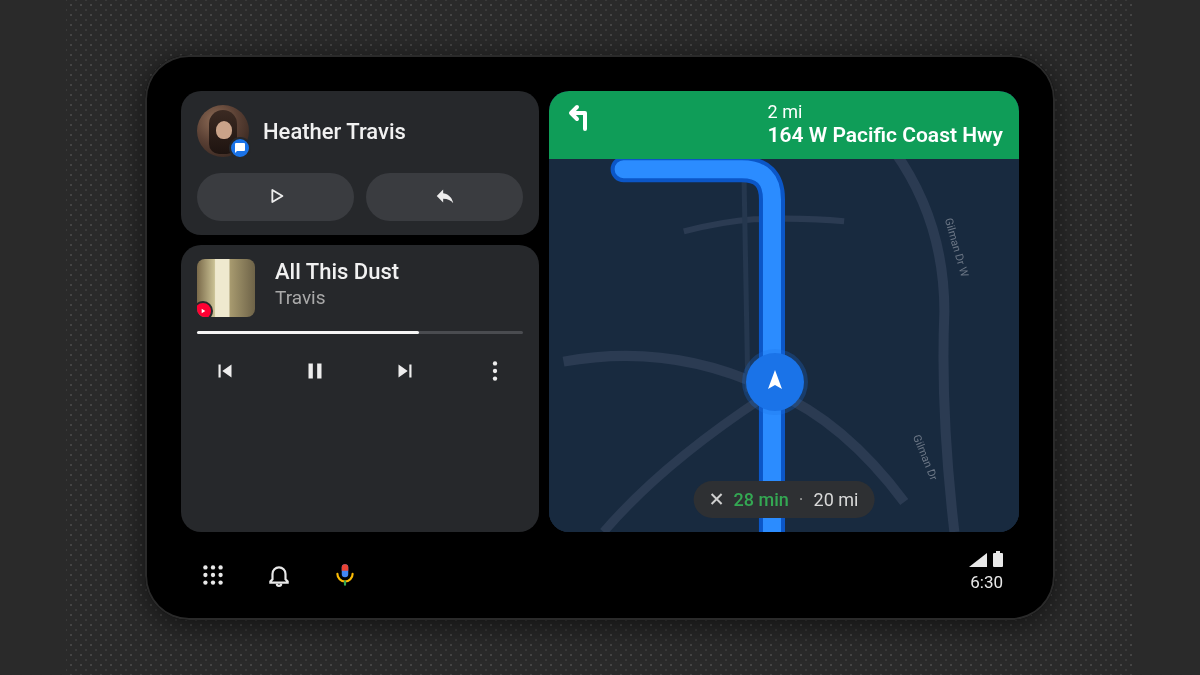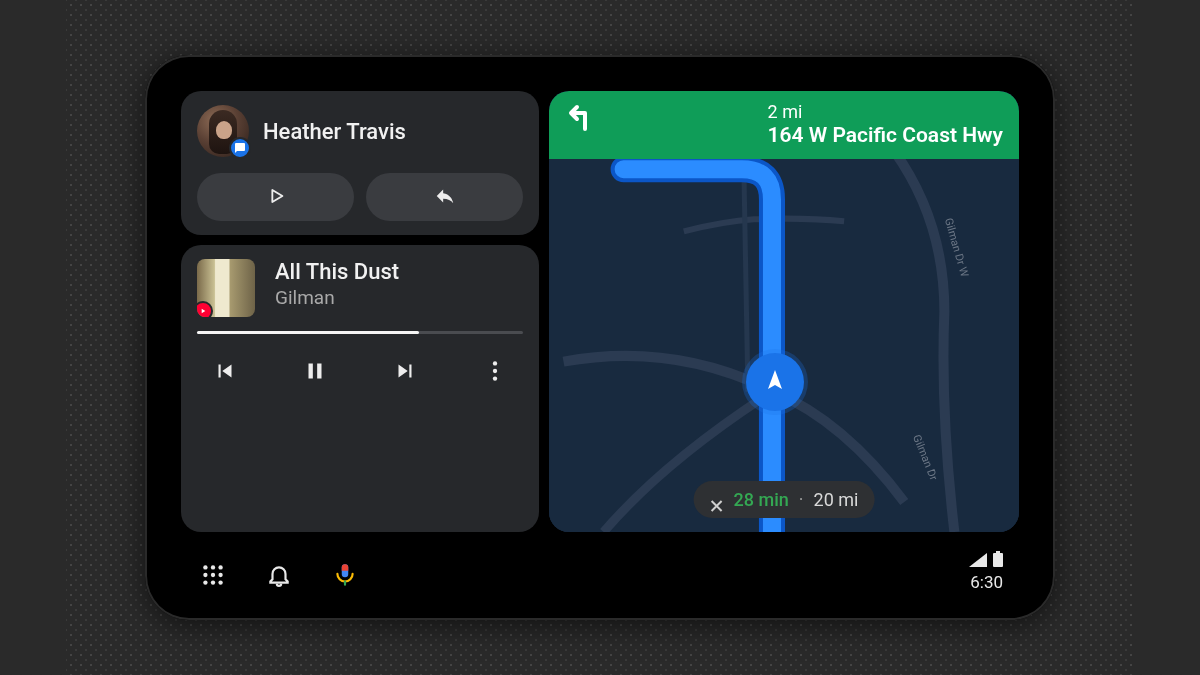--- a/index.html
+++ b/index.html
@@ -123,21 +123,21 @@
     position:absolute; left:48%; top:66%;
     width:58px; height:58px; margin-left:-29px; margin-top:-29px;
     background:#1a73e8; border-radius:50%;
     display:flex;align-items:center;justify-content:center;
     box-shadow:0 0 0 4px rgba(26,115,232,0.25);
   }
   .loc-marker svg{ width:24px; height:24px; fill:#fff;}
   .eta-chip{
     position:absolute; left:50%; transform:translateX(-50%);
     bottom:14px; background:#2e3033; color:#d9d9d9;
-    border-radius:24px; padding:8px 16px; display:flex; align-items:flex-end; gap:10px;
+    border-radius:24px; padding:8px 16px; display:flex; align-items:flex-start; gap:10px;
     font-size:18px;
   }
   .eta-chip .close{ width:14px; height:14px; }
   .eta-chip .close svg{width:14px;height:14px; stroke:#cfcfcf; stroke-width:2;}
   .eta-chip .mins{ color:#34a853; font-weight:500;}
   .eta-chip .sep{ color:#9a9a9a;}
   
   .navbar{
     height:56px; background:#000;
     display:flex; align-items:flex-end; justify-content:space-between;
@@ -200,21 +200,21 @@
         <div class="album-wrap">
           <div class="album"></div>
           <div class="album-badge">
             <svg viewBox="0 0 24 24">
                       <path d="M8 5v14l11-7z"></path>
                     </svg>
           </div>
         </div>
         <div class="media-text">
           <div class="line1">All This Dust</div>
-          <div class="line2">Gilman</div>
+          <div class="line2">Travis</div>
         </div>
       </div>
       <div class="progress">
         <div class="fill" style="width: 68%;"></div>
       </div>
       <div class="media-controls">
         <button class="mc-btn">
           <span>
            <svg viewBox="0 0 24 24">
                       <path d="M6 6h2v12H6zm3.5 6 8.5 6V6z"></path>

